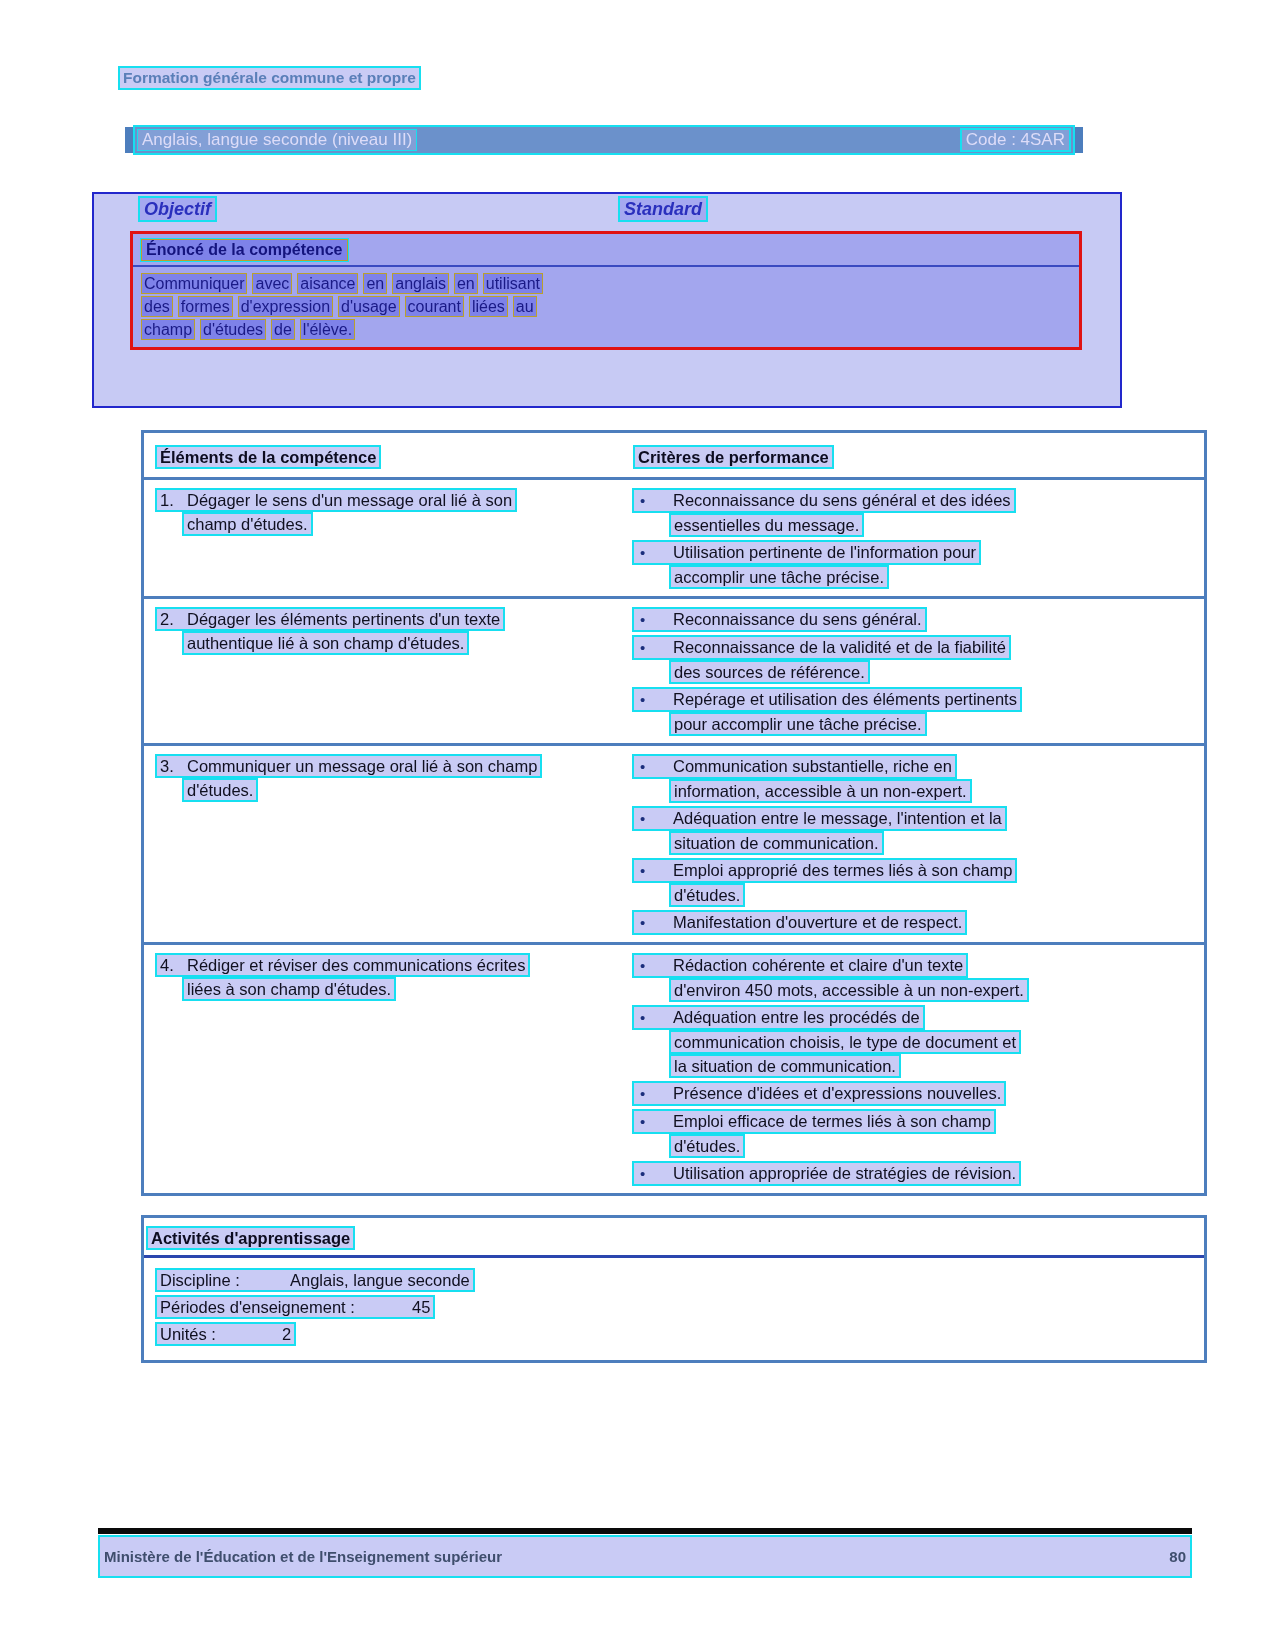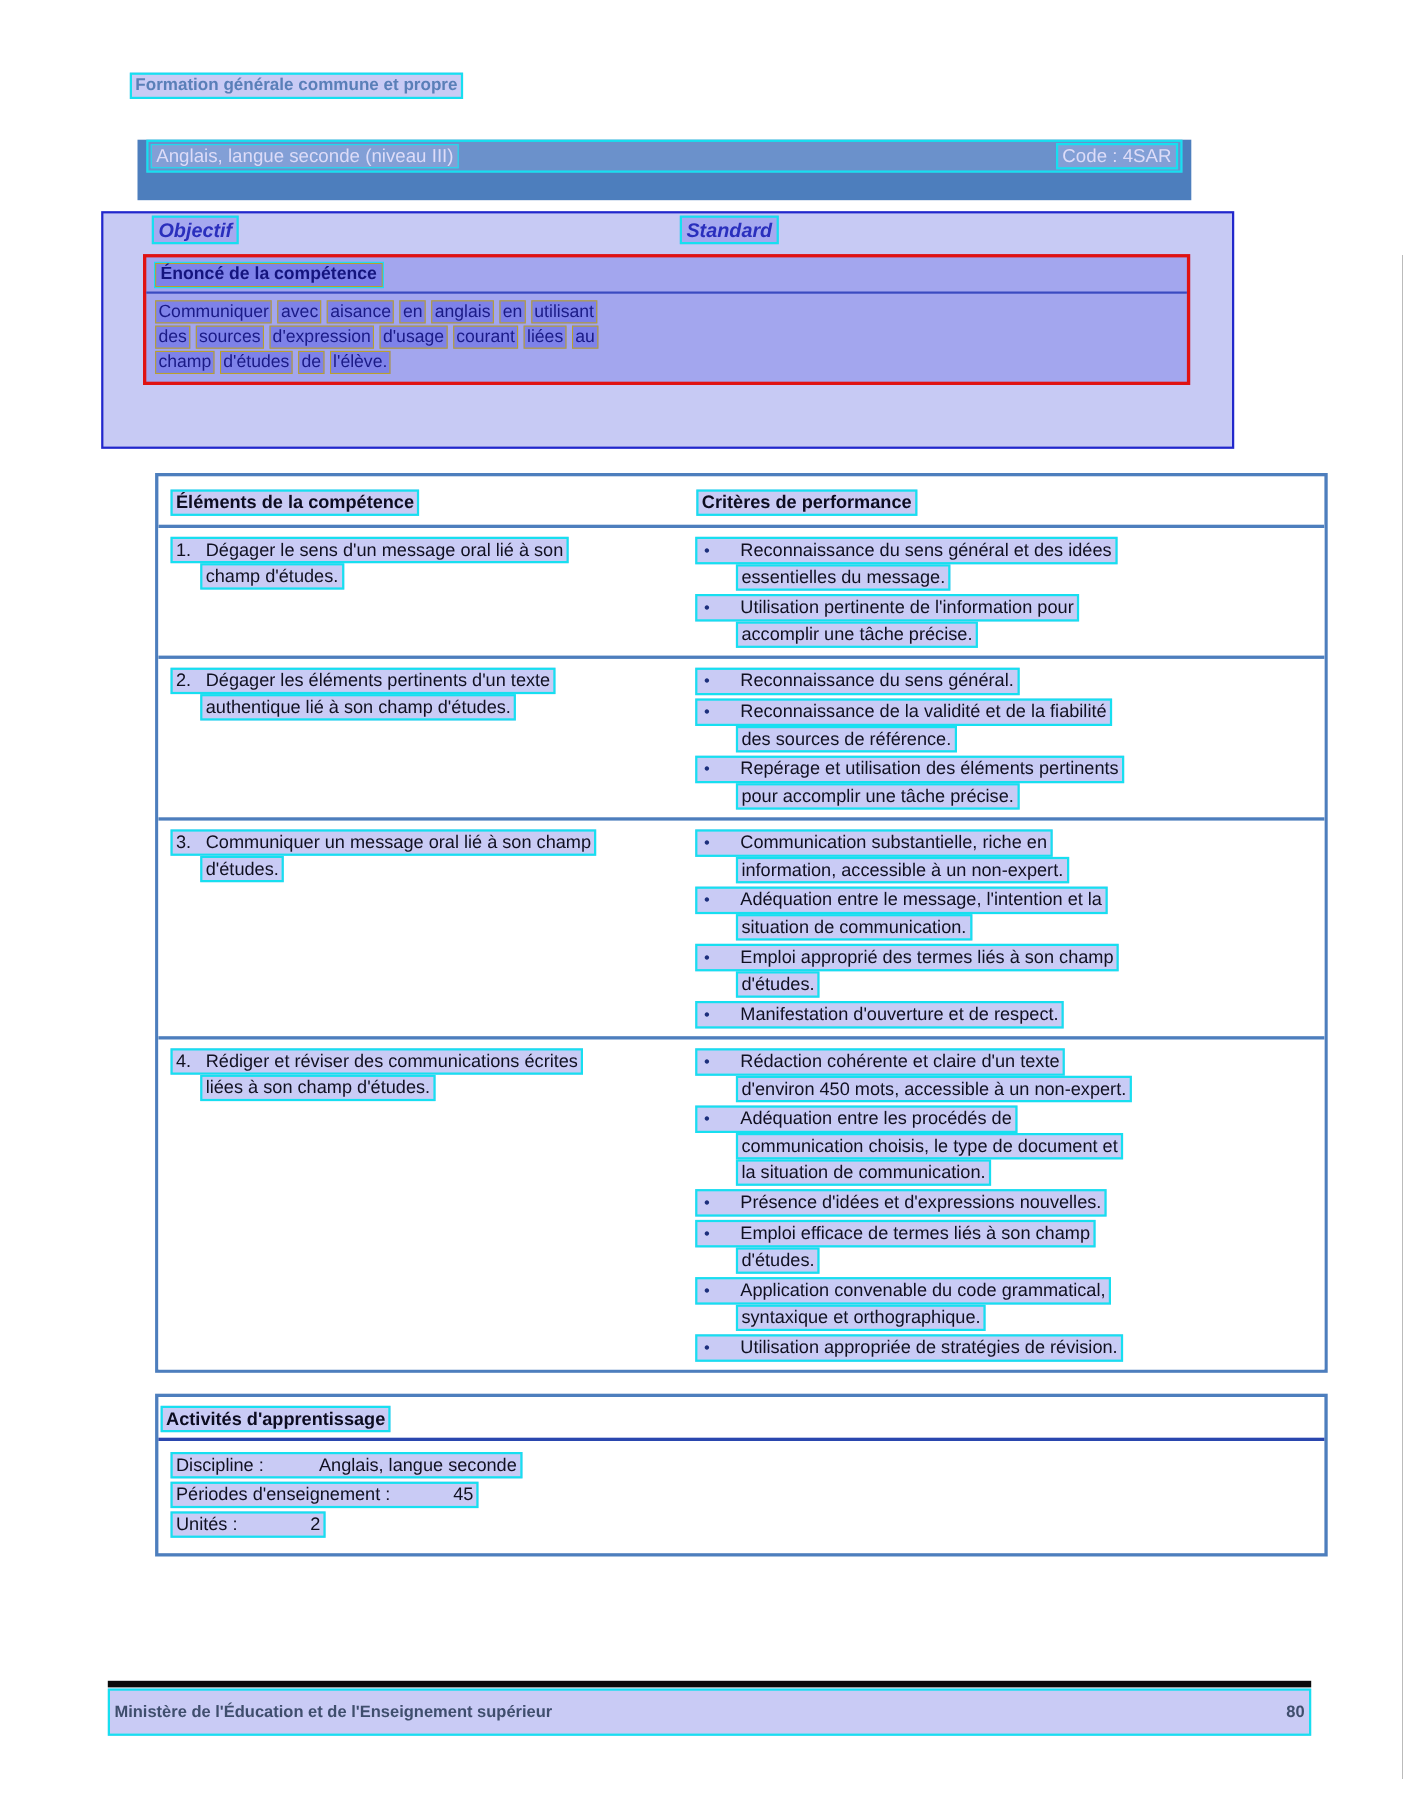--- a/index.html
+++ b/index.html
@@ -12,22 +12,22 @@
 
   
   .hl{display:inline-block;background:var(--hl_bg);border:2px solid var(--cyan);
       padding:0 3px;white-space:nowrap;line-height:20px;}
 
   
   .top-label{position:absolute;left:118px;top:66px;font-size:15.5px;color:#5a7fb8;
              font-weight:bold;}
 
   
-  .header-bar{position:absolute;left:125px;top:127px;width:958px;height:55px;
-              background:var(--steel);box-sizing:border-box;display:flex;align-items:flex-start;}
+  .header-bar{position:absolute;left:125px;top:127px;width:958px;height:26px;
+              background:var(--steel);box-sizing:border-box;display:flex;align-items:center;}
   .header-band{flex:1;display:flex;align-items:center;justify-content:space-between;
                margin:0 8px;border:2px solid var(--cyan);background:rgba(200,203,246,.25);
                padding:1px 2px;}
   .header-band .ttl{font-size:17px;color:#dddcf8;border:1px solid var(--cyan);
                     background:rgba(200,203,246,.25);padding:0 4px;}
   .header-band .cod{font-size:17px;color:#dddcf8;border:2px solid var(--cyan);
                     background:rgba(200,203,246,.25);padding:0 4px;}
 
   
   .outer-box{position:absolute;left:92px;top:192px;width:1030px;height:216px;
@@ -108,21 +108,21 @@
 
   <div class="outer-box">
     <span class="col-head obj">Objectif</span>
     <span class="col-head std">Standard</span>
 
     <div class="red-box">
       <span class="enonce-heading">Énoncé de la compétence</span>
       <div class="enonce-sep"></div>
       <div id="enonce-body">
           <div class="enonce-line"><span class="word-box">Communiquer</span><span class="word-box">avec</span><span class="word-box">aisance</span><span class="word-box">en</span><span class="word-box">anglais</span><span class="word-box">en</span><span class="word-box">utilisant</span></div>
-          <div class="enonce-line"><span class="word-box">des</span><span class="word-box">sources</span><span class="word-box">d'expression</span><span class="word-box">d'usage</span><span class="word-box">courant</span><span class="word-box">liées</span><span class="word-box">au</span></div>
+          <div class="enonce-line"><span class="word-box">des</span><span class="word-box">formes</span><span class="word-box">d'expression</span><span class="word-box">d'usage</span><span class="word-box">courant</span><span class="word-box">liées</span><span class="word-box">au</span></div>
           <div class="enonce-line"><span class="word-box">champ</span><span class="word-box">d'études</span><span class="word-box">de</span><span class="word-box">l'élève.</span></div>
         </div>
     </div>
   </div>
 
   <div class="content-flow">
     <div class="main-table">
       <div class="thead">
         <span class="th t1 hl">Éléments de la compétence</span>
         <span class="th t2 hl">Critères de performance</span>
@@ -200,24 +200,20 @@
                 <div class="tline"><span class="hl"><span class="bullet">•</span>Adéquation entre les procédés de</span></div>
                 <div class="tline cont2"><span class="hl">communication choisis, le type de document et</span></div>
                 <div class="tline cont2"><span class="hl">la situation de communication.</span></div>
               </div>
               <div class="crit">
                 <div class="tline"><span class="hl"><span class="bullet">•</span>Présence d'idées et d'expressions nouvelles.</span></div>
               </div>
               <div class="crit">
                 <div class="tline"><span class="hl"><span class="bullet">•</span>Emploi efficace de termes liés à son champ</span></div>
                 <div class="tline cont2"><span class="hl">d'études.</span></div>
-              </div>
-              <div class="crit">
-                <div class="tline"><span class="hl"><span class="bullet">•</span>Application convenable du code grammatical,</span></div>
-                <div class="tline cont2"><span class="hl">syntaxique et orthographique.</span></div>
               </div>
               <div class="crit">
                 <div class="tline"><span class="hl"><span class="bullet">•</span>Utilisation appropriée de stratégies de révision.</span></div>
               </div>
             </div>
           </div>
         </div>
     </div>
 
     <div class="activities-box">

